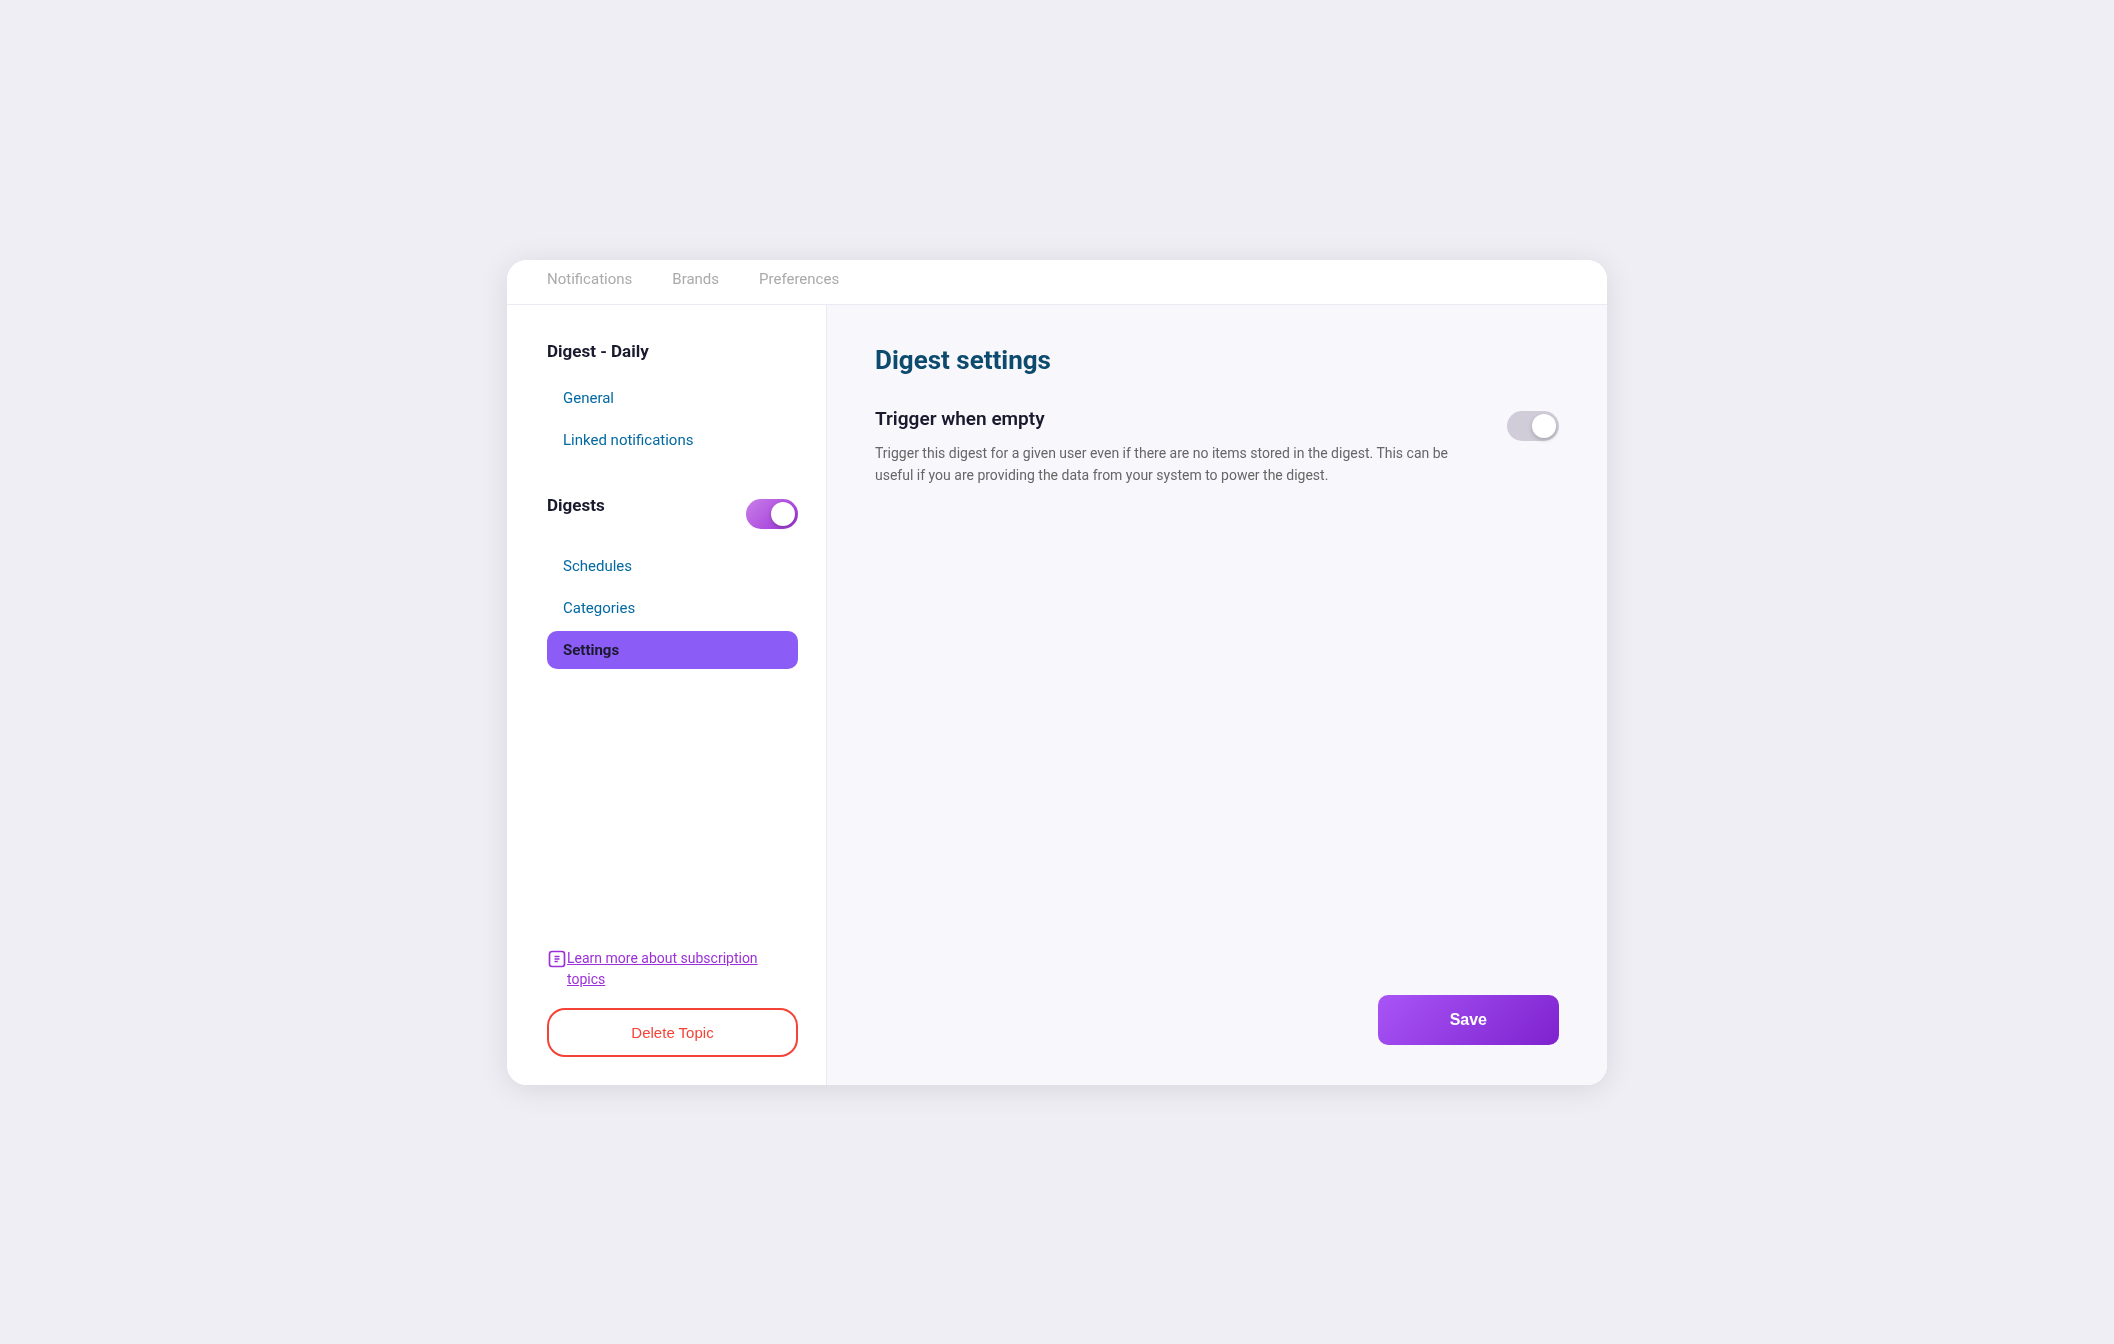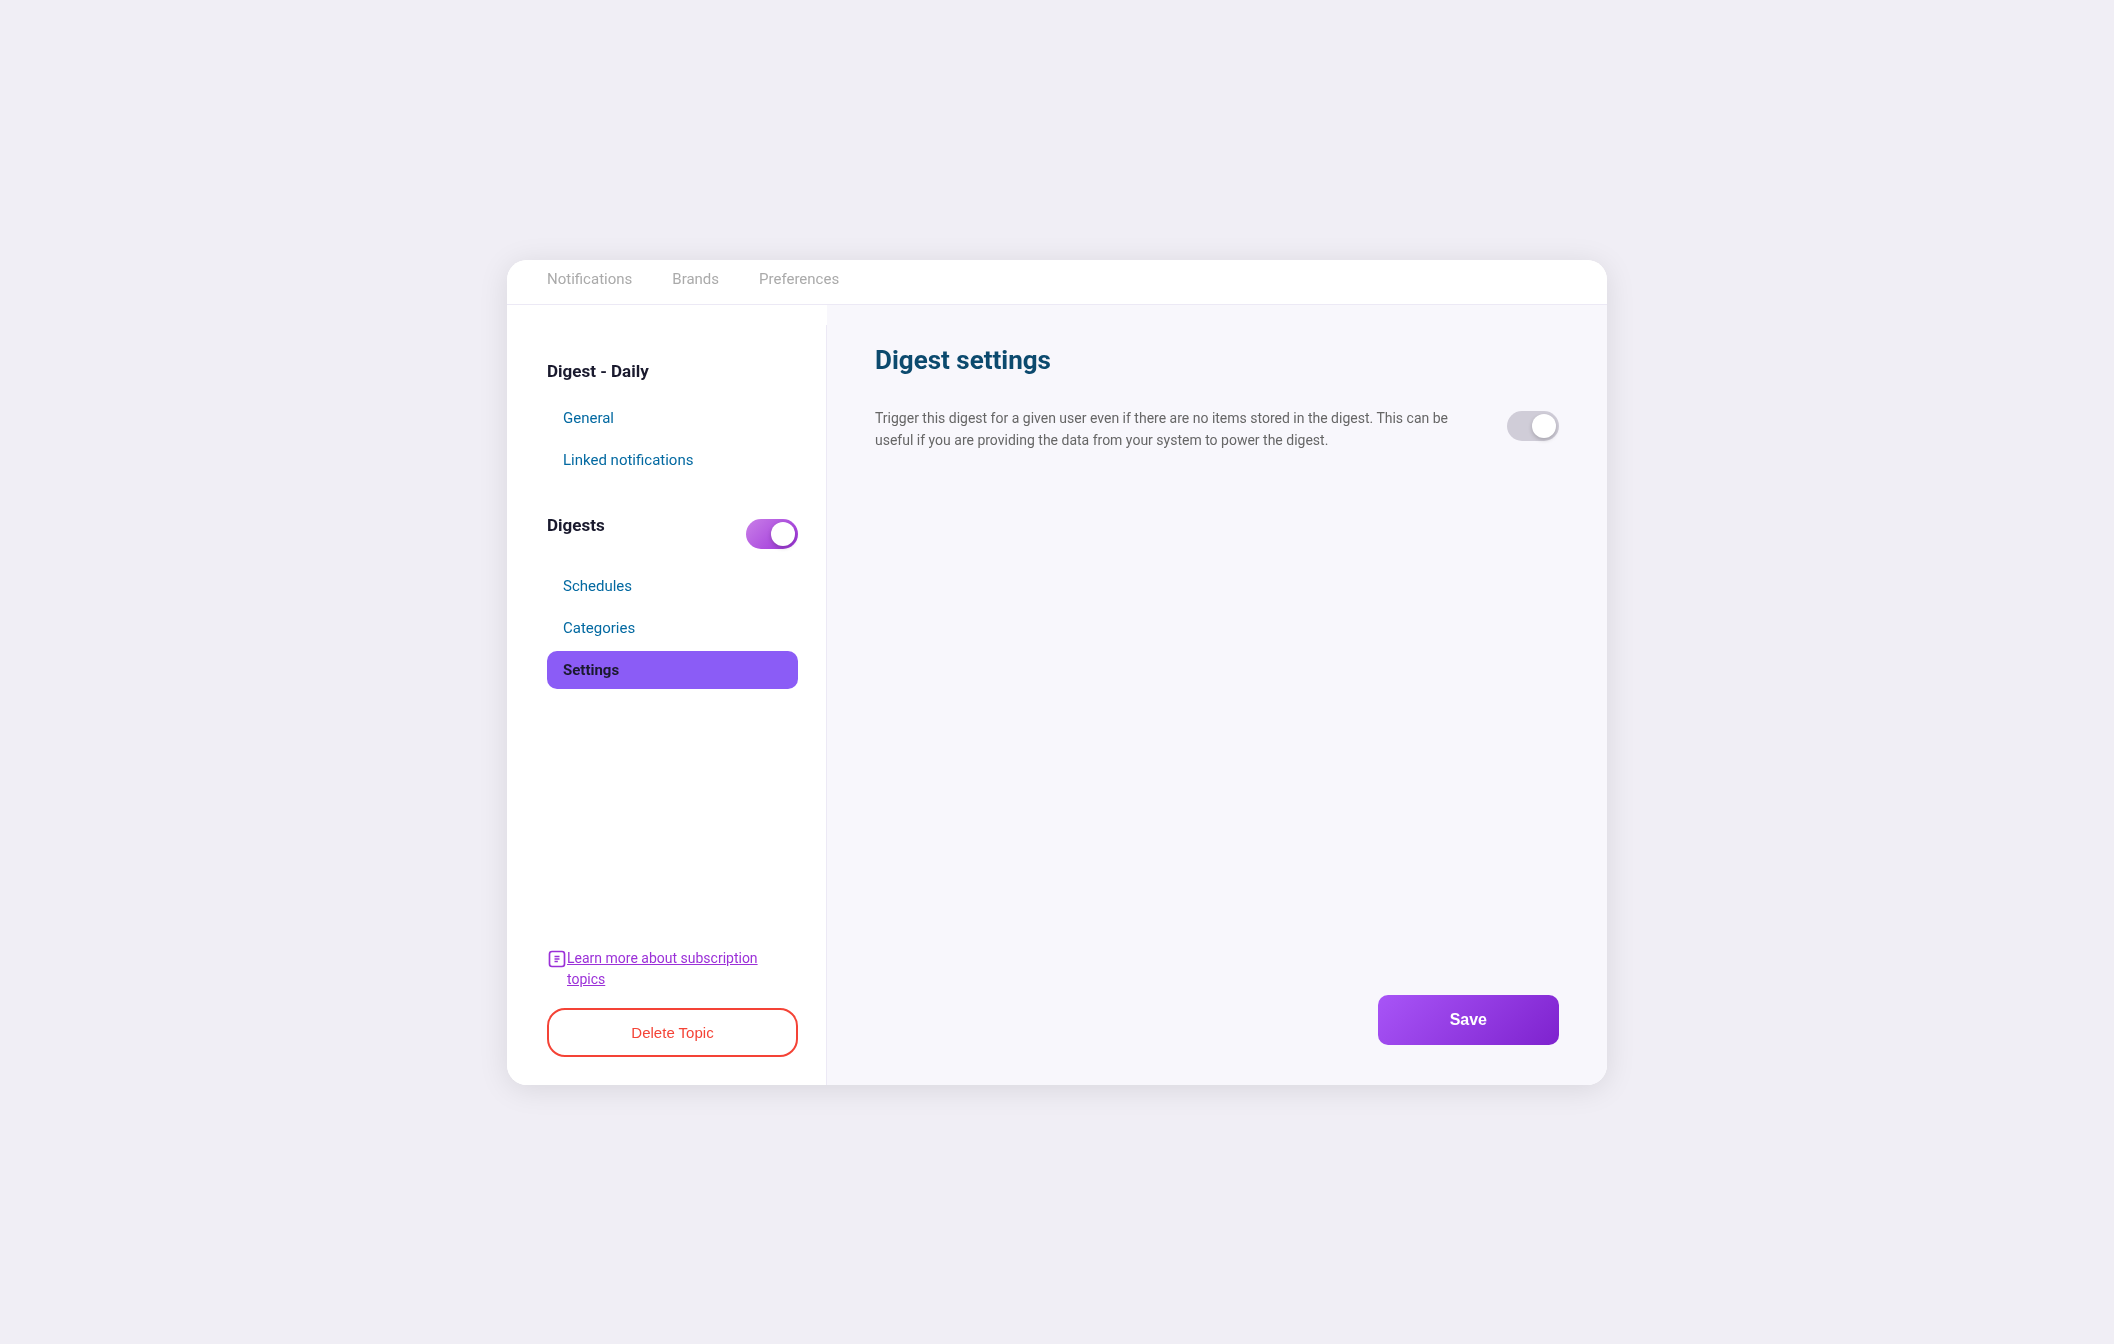--- a/index.html
+++ b/index.html
@@ -43,21 +43,20 @@
 
     
     .sidebar {
       width: 320px;
       min-width: 280px;
       padding: 36px 28px 28px 40px;
       border-right: 1px solid #ece9f5;
       display: flex;
       flex-direction: column;
       background: #fff;
-      margin-top: 20px;
     }
 
     .sidebar-section-title {
       font-weight: 700;
       font-size: 17px;
       color: #1a1a2e;
       margin-bottom: 18px;
     }
 
     .sidebar-nav-item {
@@ -274,20 +273,21 @@
         <button class="delete-topic-btn">Delete Topic</button>
       </div>
     </div>
 
     <div class="main-content">
       <div class="main-title">Digest settings</div>
 
       <div class="settings-section">
         <div class="trigger-row">
           <div class="trigger-text">
+            <div class="trigger-title">Trigger when empty</div>
             <div class="trigger-desc">Trigger this digest for a given user even if there are no items stored in the digest. This can be useful if you are providing the data from your system to power the digest.</div>
           </div>
           <div class="toggle-switch-off">
             <div class="toggle-knob-off"></div>
           </div>
         </div>
       </div>
 
       <div class="save-btn-container">
         <button class="save-btn">Save</button>

